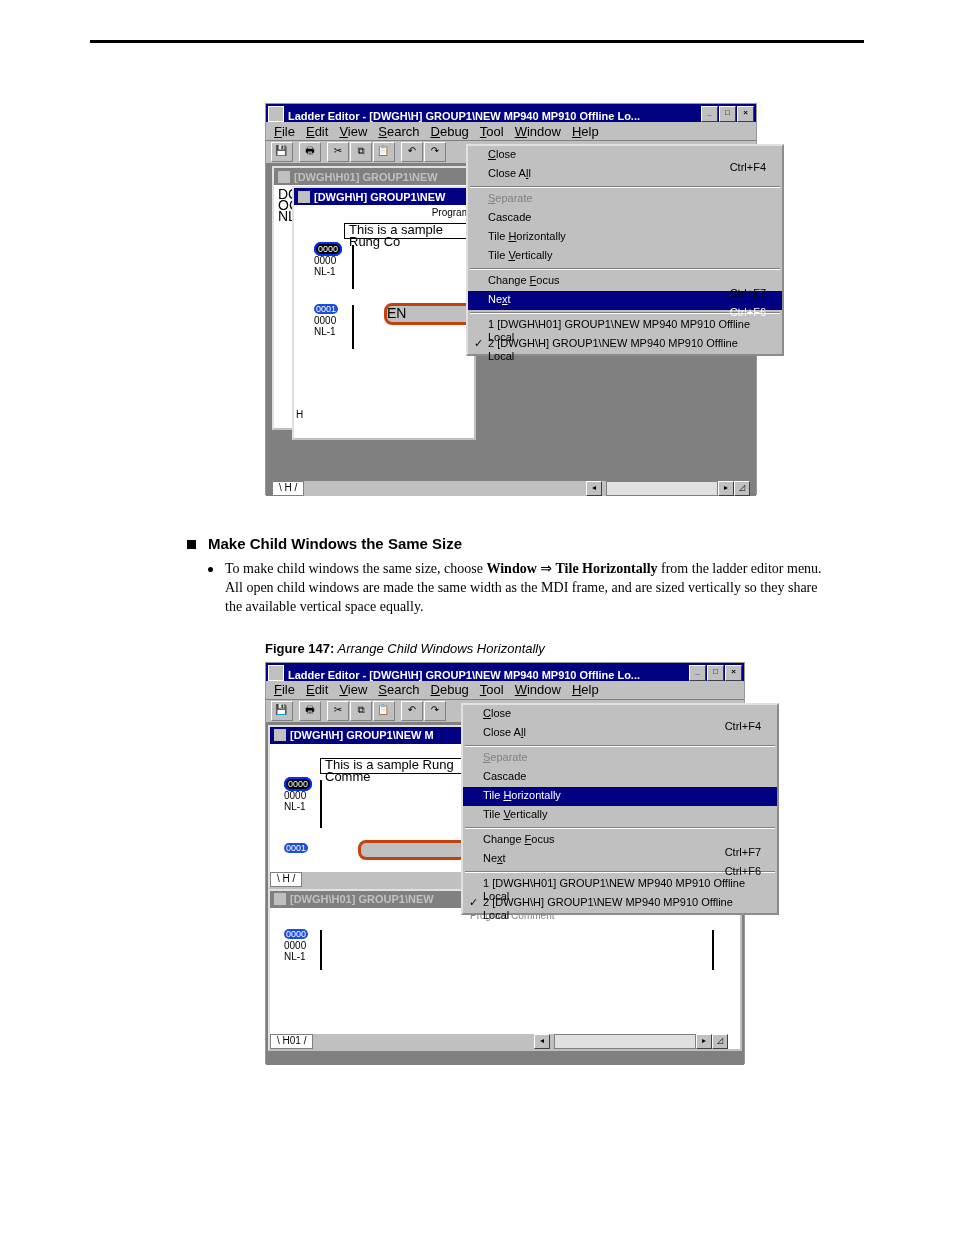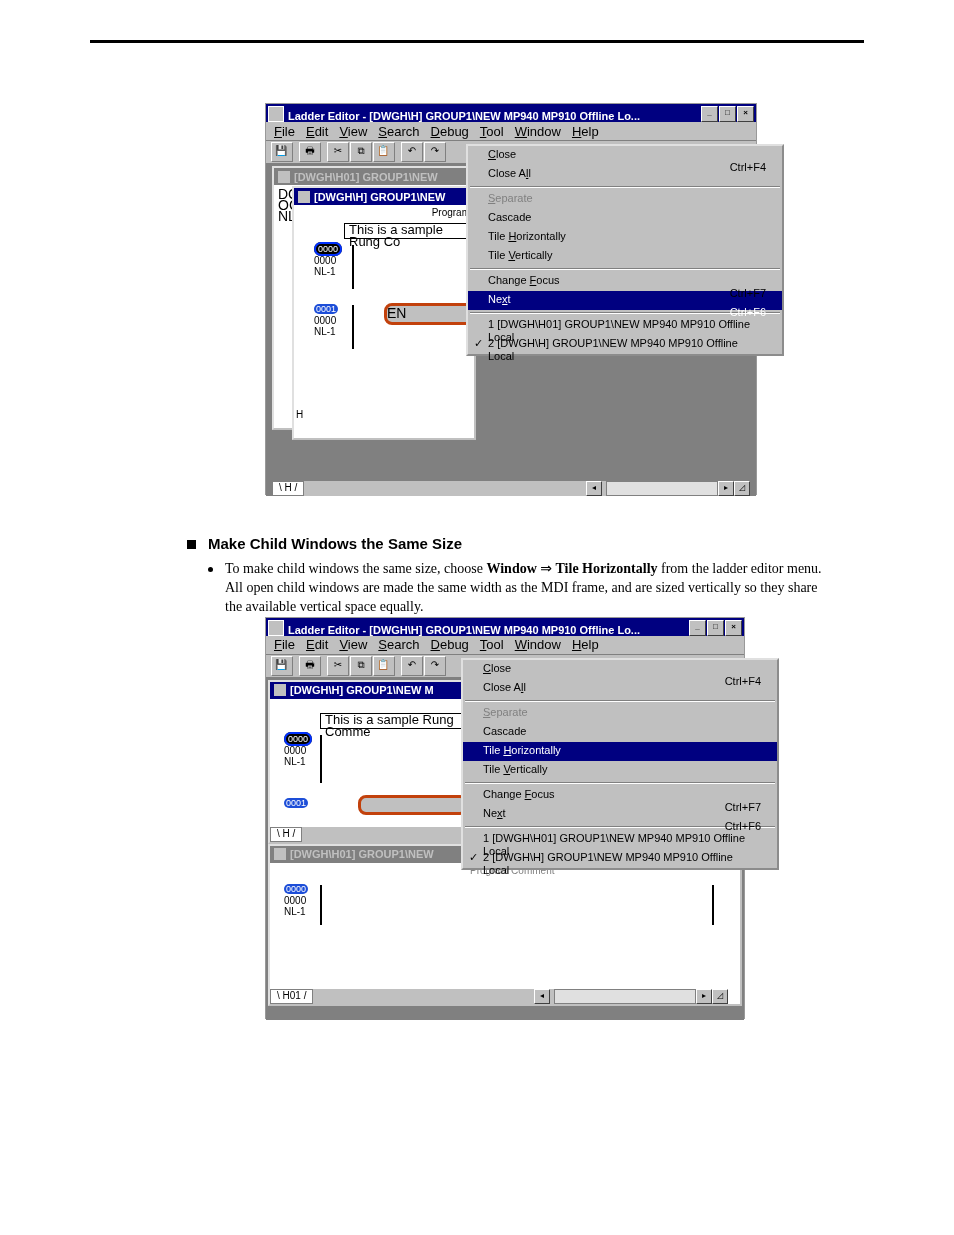--- a/index.html
+++ b/index.html
@@ -318,20 +318,24 @@
       <div class="h">Make Child Windows the Same Size</div>
     </div>
     <div class="step-row">
       <div class="dot"></div>
       <div class="txt">
         <span>To make child windows the same size, choose </span><b>Window</b><span> ⇒ </span><b>Tile Horizontally</b><span> from the ladder editor menu. All open child windows are made the same width as the MDI frame, and are sized vertically so they share the available vertical space equally.</span>
       </div>
     </div>
   </div>
 
+  <div class="caption" style="margin-top:24px;">
+    <span class="fig">Figure 147:</span>
+    <span>Arrange Child Windows Horizontally</span>
+  </div>
 
   <div class="shot b">
     <div class="titlebar">
       <span class="icon"></span>
       <span>Ladder Editor - [DWGH\H]   GROUP1\NEW  MP940  MP910    Offline  Lo...</span>
       <div class="winbtns">
         <div class="winbtn">_</div>
         <div class="winbtn">□</div>
         <div class="winbtn">×</div>
       </div>

